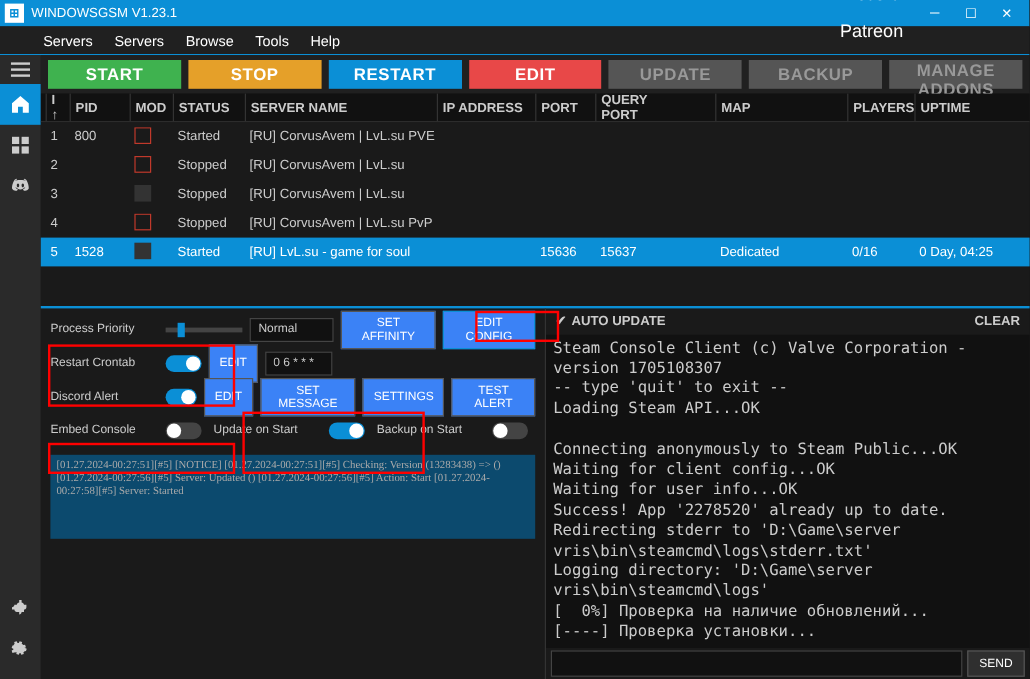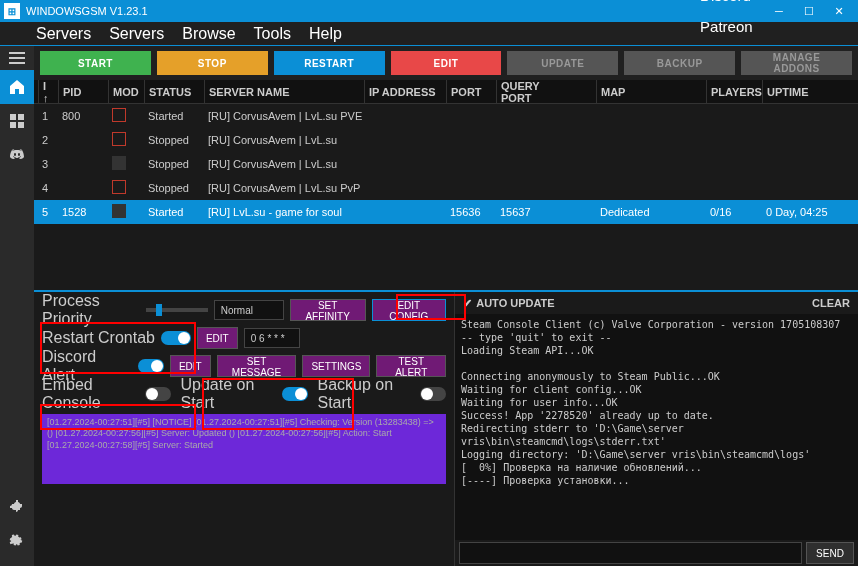--- a/index.html
+++ b/index.html
@@ -9,35 +9,35 @@
 .titlebar { height: 22px; background: #0b8fd6; display: flex; align-items: center; padding: 0 4px; color: #fff; }
 .titlebar .logo { width: 16px; height: 16px; background: #fff; display: inline-flex; align-items: center; justify-content: center; color: #0b8fd6; font-weight: bold; font-size: 10px; margin-right: 6px; }
 .titlebar .title { flex: 1; font-size: 11px; }
 .titlebar .links { display: flex; gap: 14px; font-size: 15px; margin-right: 10px; flex-direction: column; }
 .titlebar .links span { cursor: pointer; }
 .titlebar .winbtns { display: flex; gap: 0; }
 .titlebar .winbtn { width: 30px; height: 22px; display: flex; align-items: center; justify-content: center; cursor: pointer; }
 
 
 .menubar { height: 24px; background: #202020; display: flex; align-items: center; padding-left: 36px; gap: 18px; color: #fff; border-bottom: 1px solid #0b8fd6; }
-.menubar span { font-size: 16px; cursor: pointer; }
+.menubar span { font-size: 12px; cursor: pointer; }
 
 
 .sidebar { position: absolute; left: 0; top: 46px; width: 34px; height: 520px; background: #2a2a2a; display: flex; flex-direction: column; align-items: center; padding-top: 6px; gap: 0; }
 .sidebar .sbitem { width: 34px; height: 34px; display: flex; align-items: center; justify-content: center; cursor: pointer; color: #ccc; }
 .sidebar .sbitem.active { background: #0b8fd6; color: #fff; }
 .sidebar .sbitem svg { width: 16px; height: 16px; }
 .sidebar .bottom { margin-top: auto; margin-bottom: 8px; display: flex; flex-direction: column; gap: 0; }
 
 
 .main { position: absolute; left: 34px; top: 46px; right: 0; bottom: 0; display: flex; flex-direction: column; }
 
 
 .actions { height: 34px; background: #202020; display: flex; align-items: center; padding: 4px 6px; gap: 6px; }
-.actions button { height: 24px; border: none; color: #fff; font-size: 10px; font-weight: bold; cursor: pointer; padding: 0 14px; letter-spacing: 0.5px; }
+.actions button { height: 24px; border: none; color: #fff; font-size: 14px; font-weight: bold; cursor: pointer; padding: 0 14px; letter-spacing: 0.5px; }
 .btn-start { background: #3fb24f; flex: 1; }
 .btn-stop { background: #e5a029; flex: 1; }
 .btn-restart { background: #0b8fd6; flex: 1; }
 .btn-kill { background: #e84848; flex: 1; }
 .btn-toggle { background: #2f2f2f; border: 1px solid #555 !important; flex: 1; }
 .btn-gray { background: #555; color: #999 !important; flex: 1; }
 
 
 .table-header { height: 24px; background: #111; display: flex; align-items: center; font-size: 11px; font-weight: bold; padding-left: 4px; border-bottom: 1px solid #333; }
 .table-header .th { padding: 0 4px; border-left: 1px solid #333; height: 100%; display: flex; align-items: center; }
@@ -59,43 +59,43 @@
 .redact { position: absolute; top: 2px; bottom: 2px; left: 0; right: 2px; background: #ff0000; border-radius: 10px; }
 .modicon { width: 14px; height: 14px; background: #1a1a1a; border: 1px solid #c0392b; display: inline-block; }
 .modicon2 { width: 14px; height: 14px; background: #333; display: inline-block; }
 
 
 .bottom-area { flex: 1; display: flex; background: #1a1a1a; border-top: 2px solid #0b8fd6; }
 .left-panel { width: 420px; padding: 6px 8px; display: flex; flex-direction: column; gap: 4px; position: relative; }
 .right-panel { flex: 1; display: flex; flex-direction: column; border-left: 1px solid #333; }
 
 .row { display: flex; align-items: center; gap: 6px; height: 24px; }
-.label { font-size: 16px; color: #ccc; min-width: 90px; }
+.label { font-size: 10px; color: #ccc; min-width: 90px; }
 .input-box { background: #111; border: 1px solid #444; color: #ccc; font-size: 10px; height: 20px; padding: 0 6px; flex: 1; }
-.btn-small { background: #701a75; border: 1px solid #555; color: #fff; font-size: 10px; height: 22px; padding: 0 8px; cursor: pointer; }
+.btn-small { background: #3b82f6; border: 1px solid #555; color: #fff; font-size: 10px; height: 32px; padding: 0 8px; cursor: pointer; }
 .btn-small.accent { border-color: #0b8fd6; }
 .toggle { width: 30px; height: 14px; background: #0b8fd6; border-radius: 7px; position: relative; cursor: pointer; }
 .toggle.off { background: #444; }
 .toggle::after { content: ''; position: absolute; width: 12px; height: 12px; background: #fff; border-radius: 50%; top: 1px; right: 1px; }
 .toggle.off::after { left: 1px; right: auto; }
 
 .redbox { position: absolute; border: 2px solid #ff0000; pointer-events: none; }
 
 .slider-track { width: 70px; height: 4px; background: #444; position: relative; }
 .slider-thumb { position: absolute; width: 6px; height: 12px; background: #0b8fd6; top: -4px; left: 10px; }
 
 
 .console-header { height: 22px; display: flex; align-items: center; padding: 0 8px; justify-content: space-between; }
 .console-header .left { display: flex; align-items: center; gap: 4px; font-size: 11px; font-weight: bold; }
-.console-body { flex: 1; background: #111; font-family: 'Consolas', monospace; font-size: 10px; color: #ccc; padding: 4px 6px; overflow: hidden; white-space: pre-wrap; line-height: 1.3; }
+.console-body { flex: 1; background: #111; font-family: 'Consolas', monospace; font-size: 13px; color: #ccc; padding: 4px 6px; overflow: hidden; white-space: pre-wrap; line-height: 1.3; }
 .console-input-row { height: 26px; display: flex; padding: 2px 4px; gap: 4px; }
 .console-input { flex: 1; background: #111; border: 1px solid #444; color: #ccc; padding: 0 6px; }
 .btn-send { background: #2f2f2f; border: 1px solid #555; color: #fff; font-size: 10px; width: 48px; cursor: pointer; }
 
-.mini-log { background: #6d28d9; font-family: Liberation Sans, sans-serif; font-size: 9px; color: #aaa; padding: 3px 5px; line-height: 1.25; height: 70px; overflow: hidden; margin-top: 4px; }
+.mini-log { background: #0c4a6e; font-family: Liberation Serif, serif; font-size: 9px; color: #aaa; padding: 3px 5px; line-height: 1.25; height: 70px; overflow: hidden; margin-top: 4px; }
 </style>
 </head>
 <body>
 
 <div class="titlebar">
   <span class="logo">⊞</span>
   <span class="title">WINDOWSGSM V1.23.1</span>
   <div class="links">
     <span>Website</span>
     <span>Discord</span>

